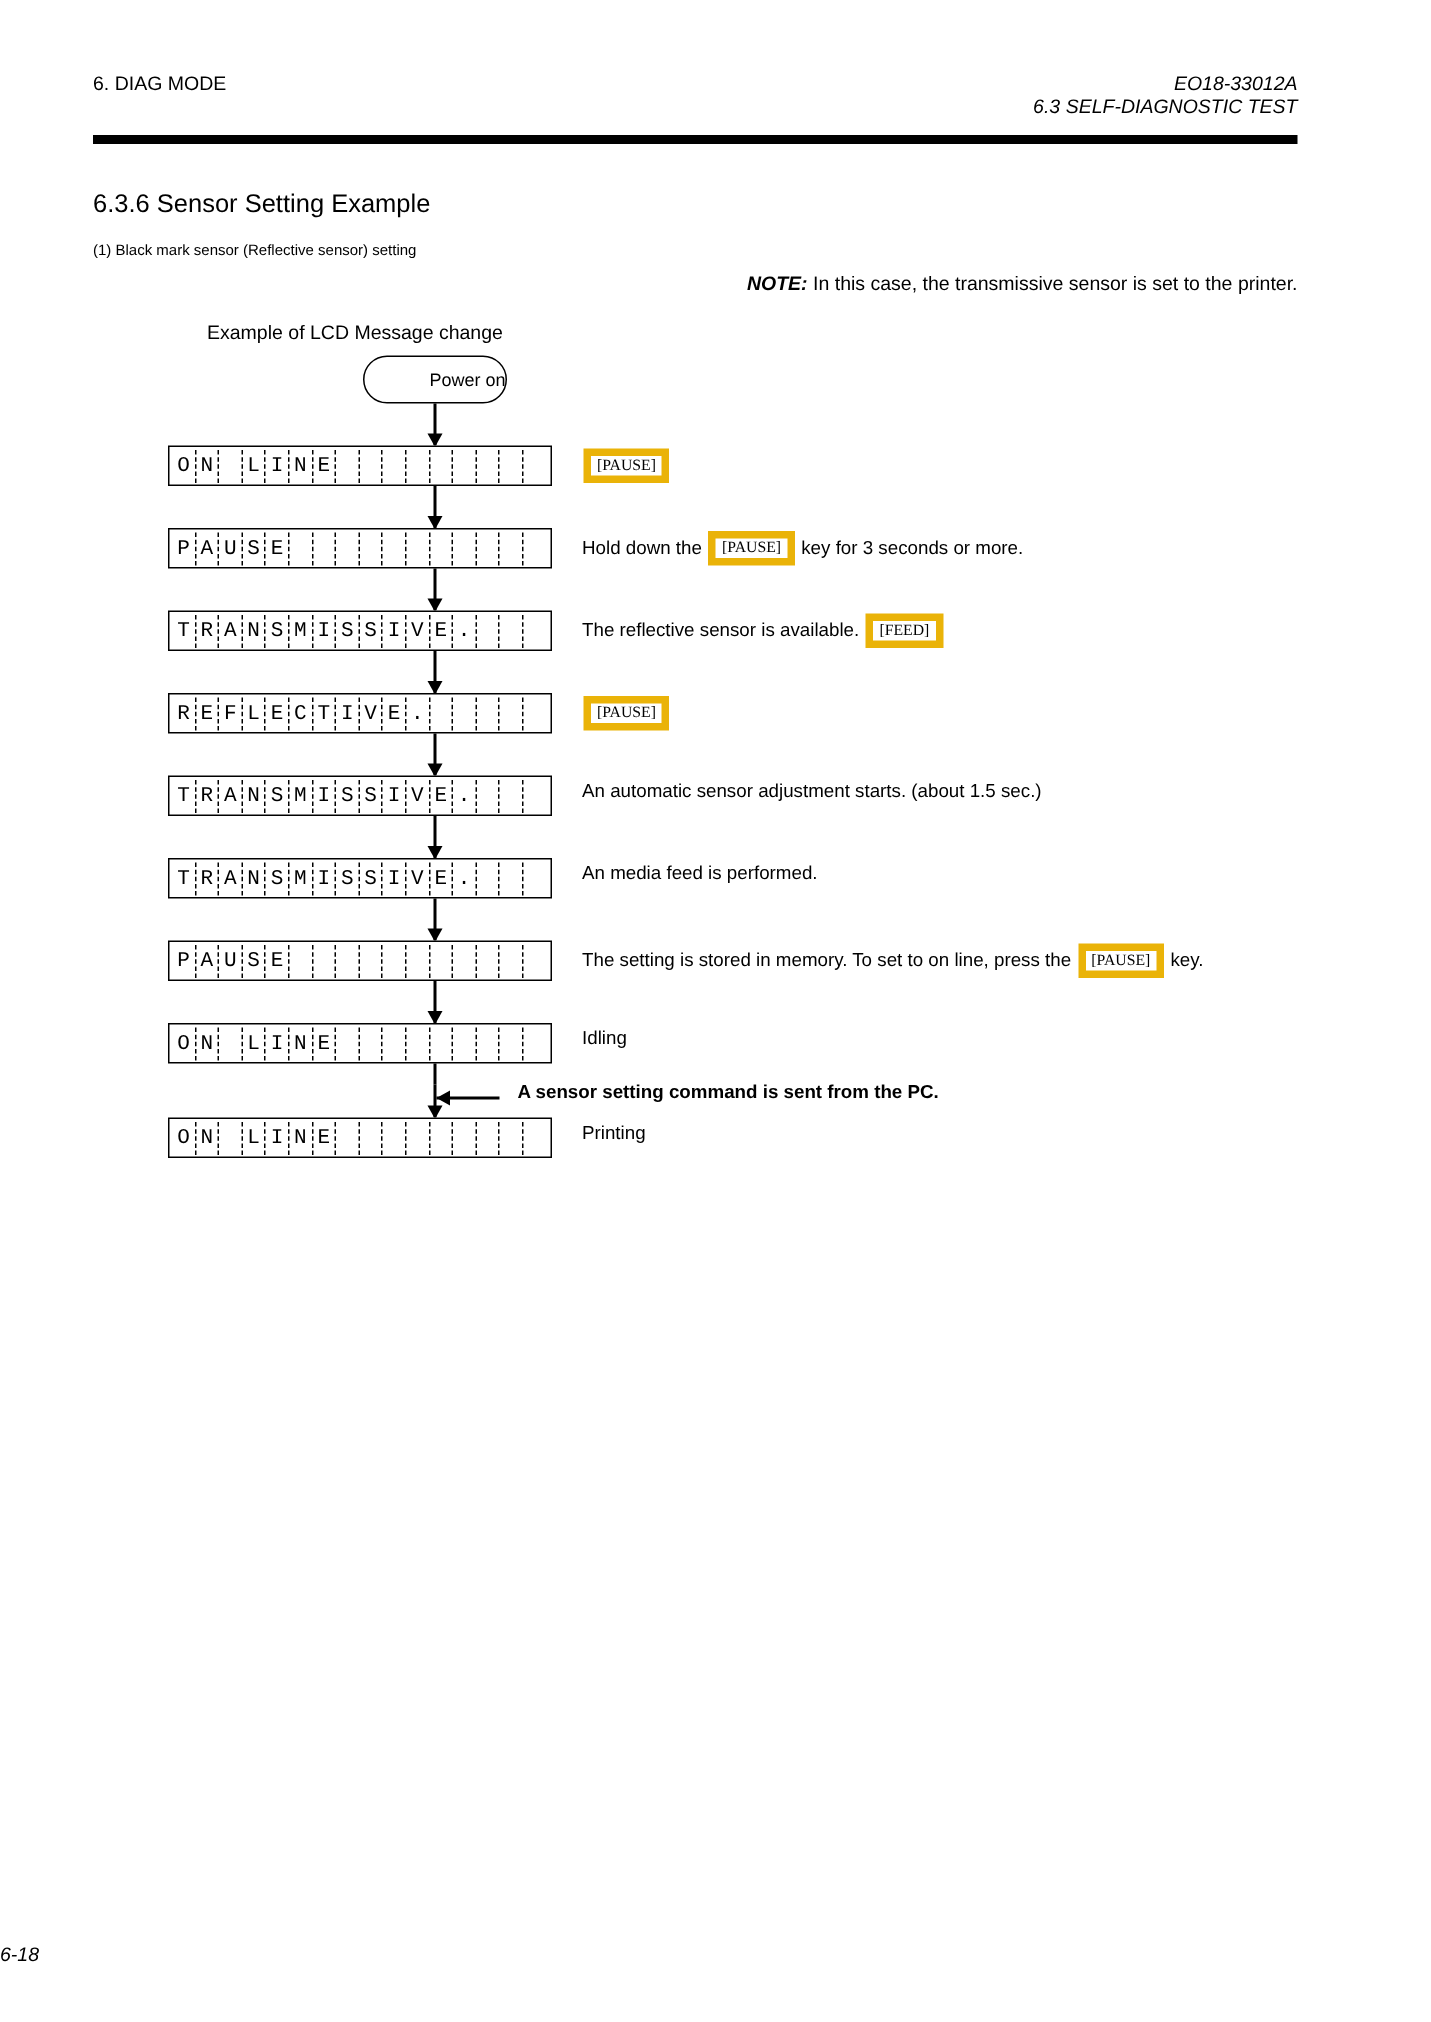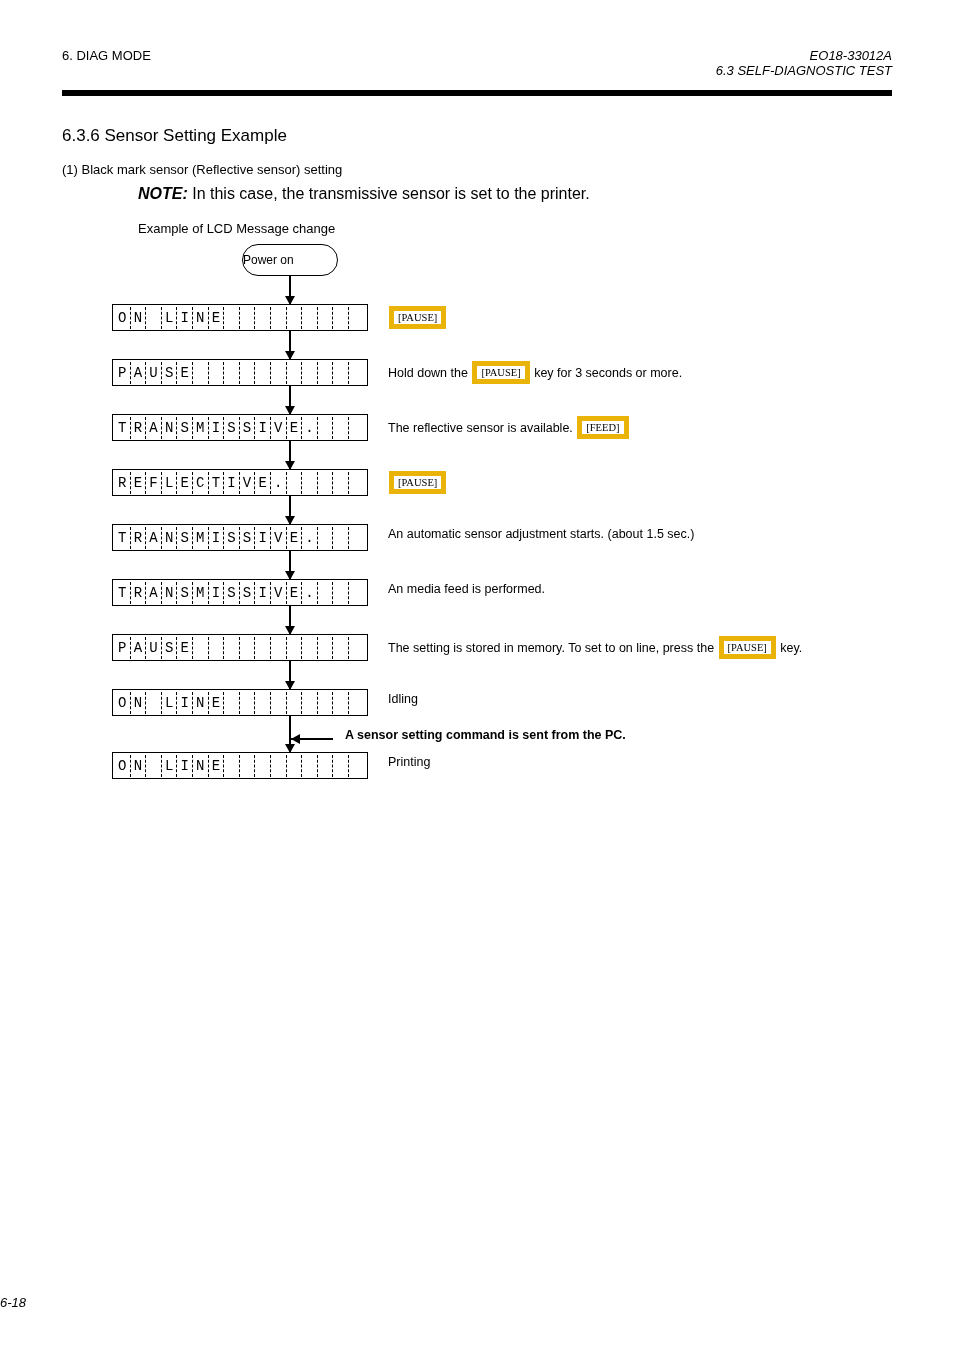--- a/index.html
+++ b/index.html
@@ -5,47 +5,48 @@
   * { margin: 0; padding: 0; box-sizing: border-box; }
   body {
     width: 954px;
     height: 1348px;
     background: #ffffff;
     font-family: Arial, Helvetica, sans-serif;
     color: #000;
     position: relative;
   }
   .page {
-    padding: 48px 62px 40px 62px;
+    padding: 48px 89px 40px 62px;
   }
   .header-row {
     display: flex;
     justify-content: space-between;
     align-items: baseline;
     margin-bottom: 12px;
   }
   .header-left { font-size: 13px; }
   .header-right { font-size: 13px; font-style: italic; }
   .divider {
     height: 6px;
     background: #000;
     margin-bottom: 30px;
   }
   .section-title {
     font-size: 17px;
     font-weight: normal;
     margin-bottom: 16px;
   }
   .section-sub {
+    font-size: 10px;
+    margin-bottom: 6px;
+  }
+  .note {
     font-size: 13px;
-    margin-bottom: 6px;
-  }
-  .note {
-    font-size: 16px;
     margin: 8px 0 18px 76px;
+    text-align: right;
   }
   .note .lbl { font-style: italic; font-weight: bold; }
   .example-title {
     font-size: 13px;
     margin-left: 76px;
     margin-bottom: 8px;
   }
 
   
   .flow {
@@ -55,21 +56,21 @@
   }
   .start-box {
     position: relative;
     margin-left: 130px;
     width: 96px;
     height: 32px;
     border: 1.4px solid #000;
     border-radius: 16px;
     display: flex;
     align-items: center;
-    justify-content: flex-start;
+    justify-content: flex-end;
     font-size: 12px;
   }
   .arrow-v {
     position: relative;
     margin-left: 177px; 
     width: 2px;
     background: #000;
   }
   .arrow-head {
     position: absolute;

